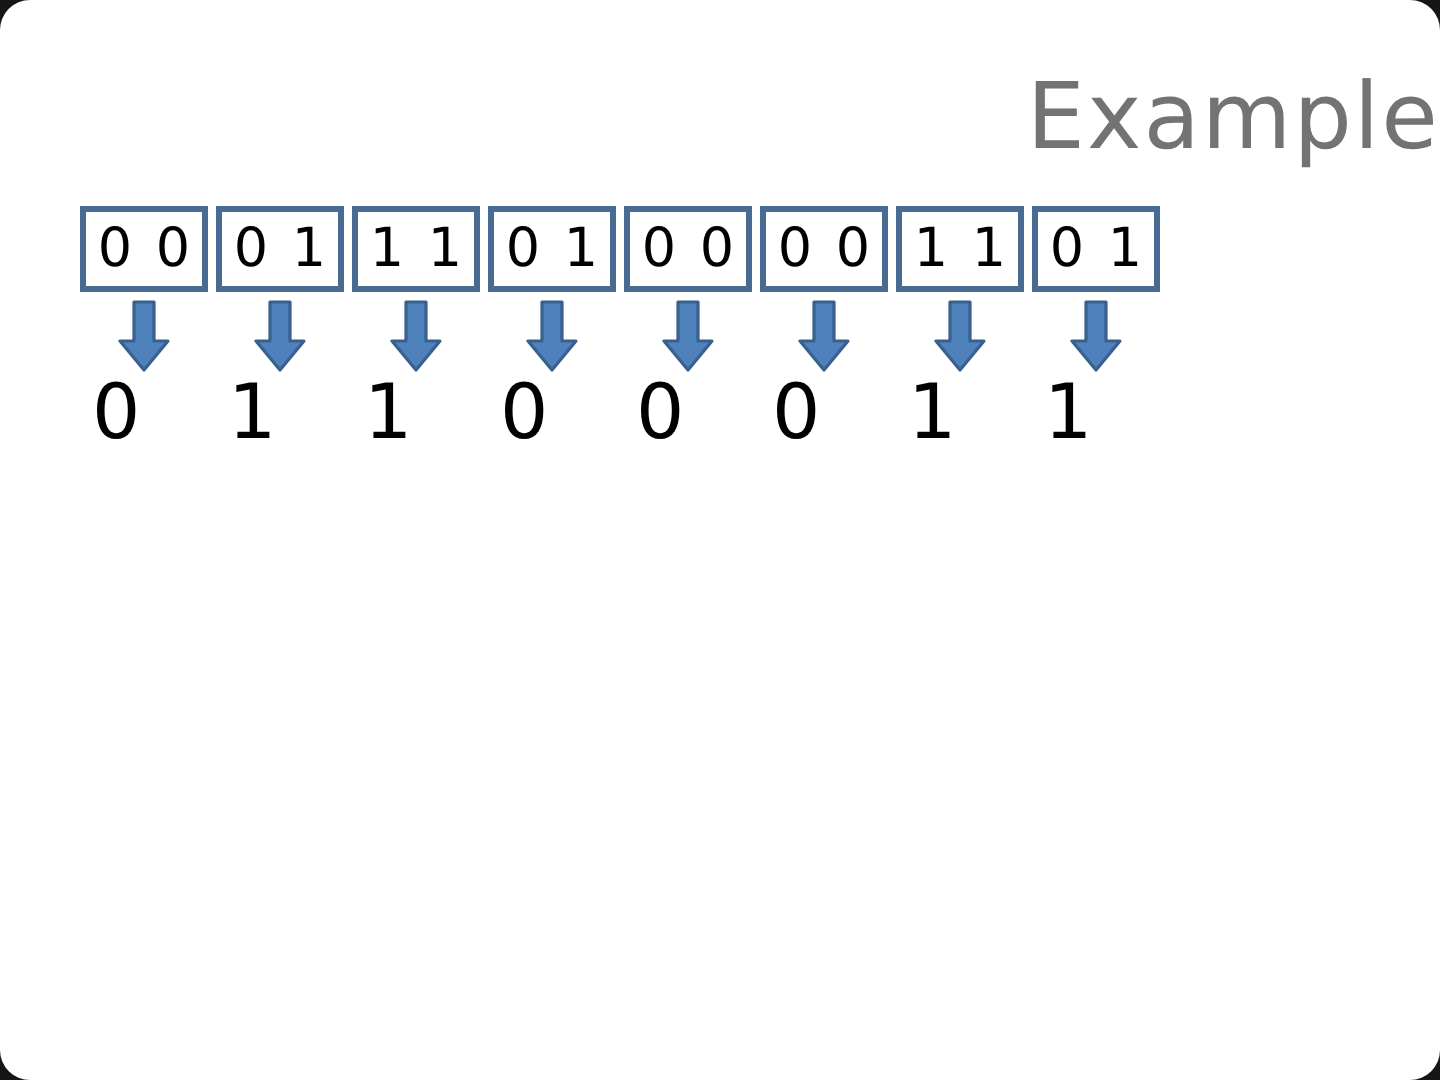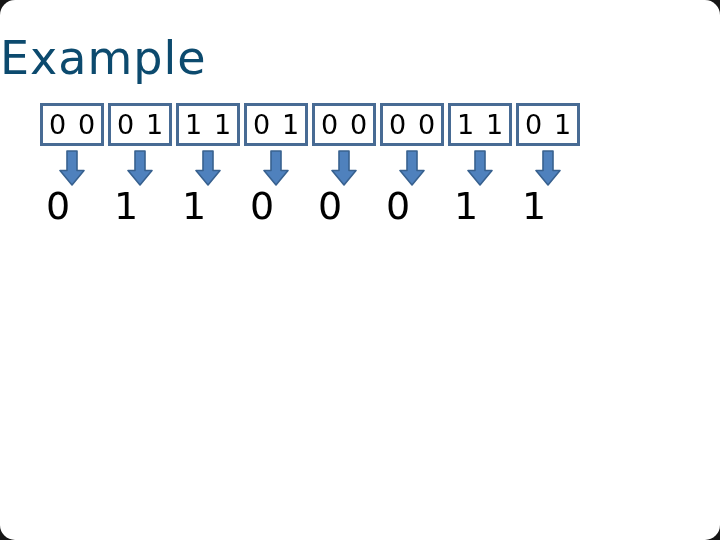--- a/index.html
+++ b/index.html
@@ -18,25 +18,26 @@
     height: 540px;
     background: #ffffff;
     border-radius: 15px;
     overflow: hidden;
   }
   .title {
     position: absolute;
     top: 30px;
     left: 0;
     width: 100%;
+    padding-left: 30px;
     box-sizing: border-box;
-    text-align: left;
+    text-align: right;
     font-size: 46px;
     line-height: 1.25;
-    color: #0c4a6e;
+    color: #737373;
     letter-spacing: 1px;
   }
   .row {
     position: absolute;
     left: 40px;
     display: flex;
     gap: 4px;
   }
   .pairs-row { top: 103px; }
   .pair-box {

